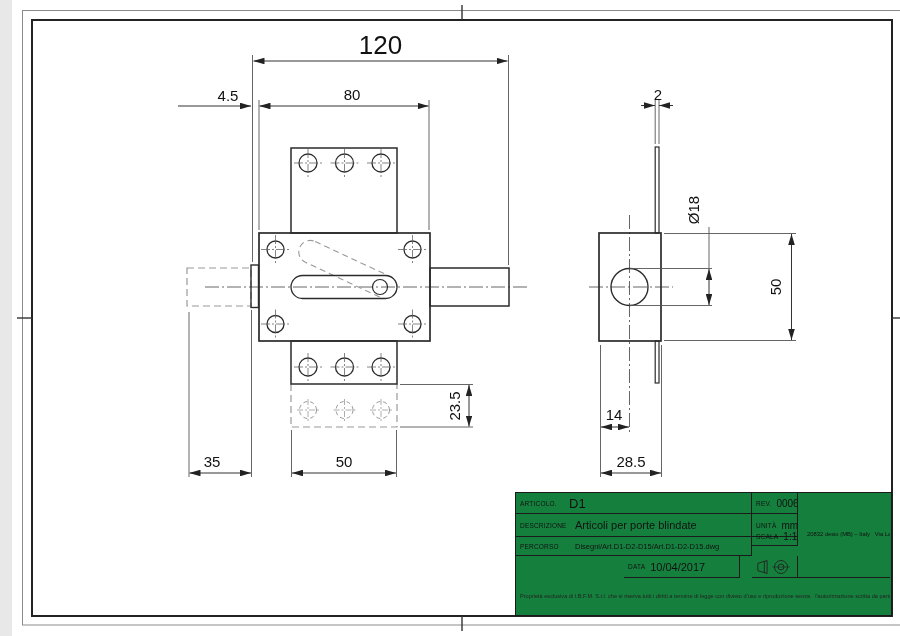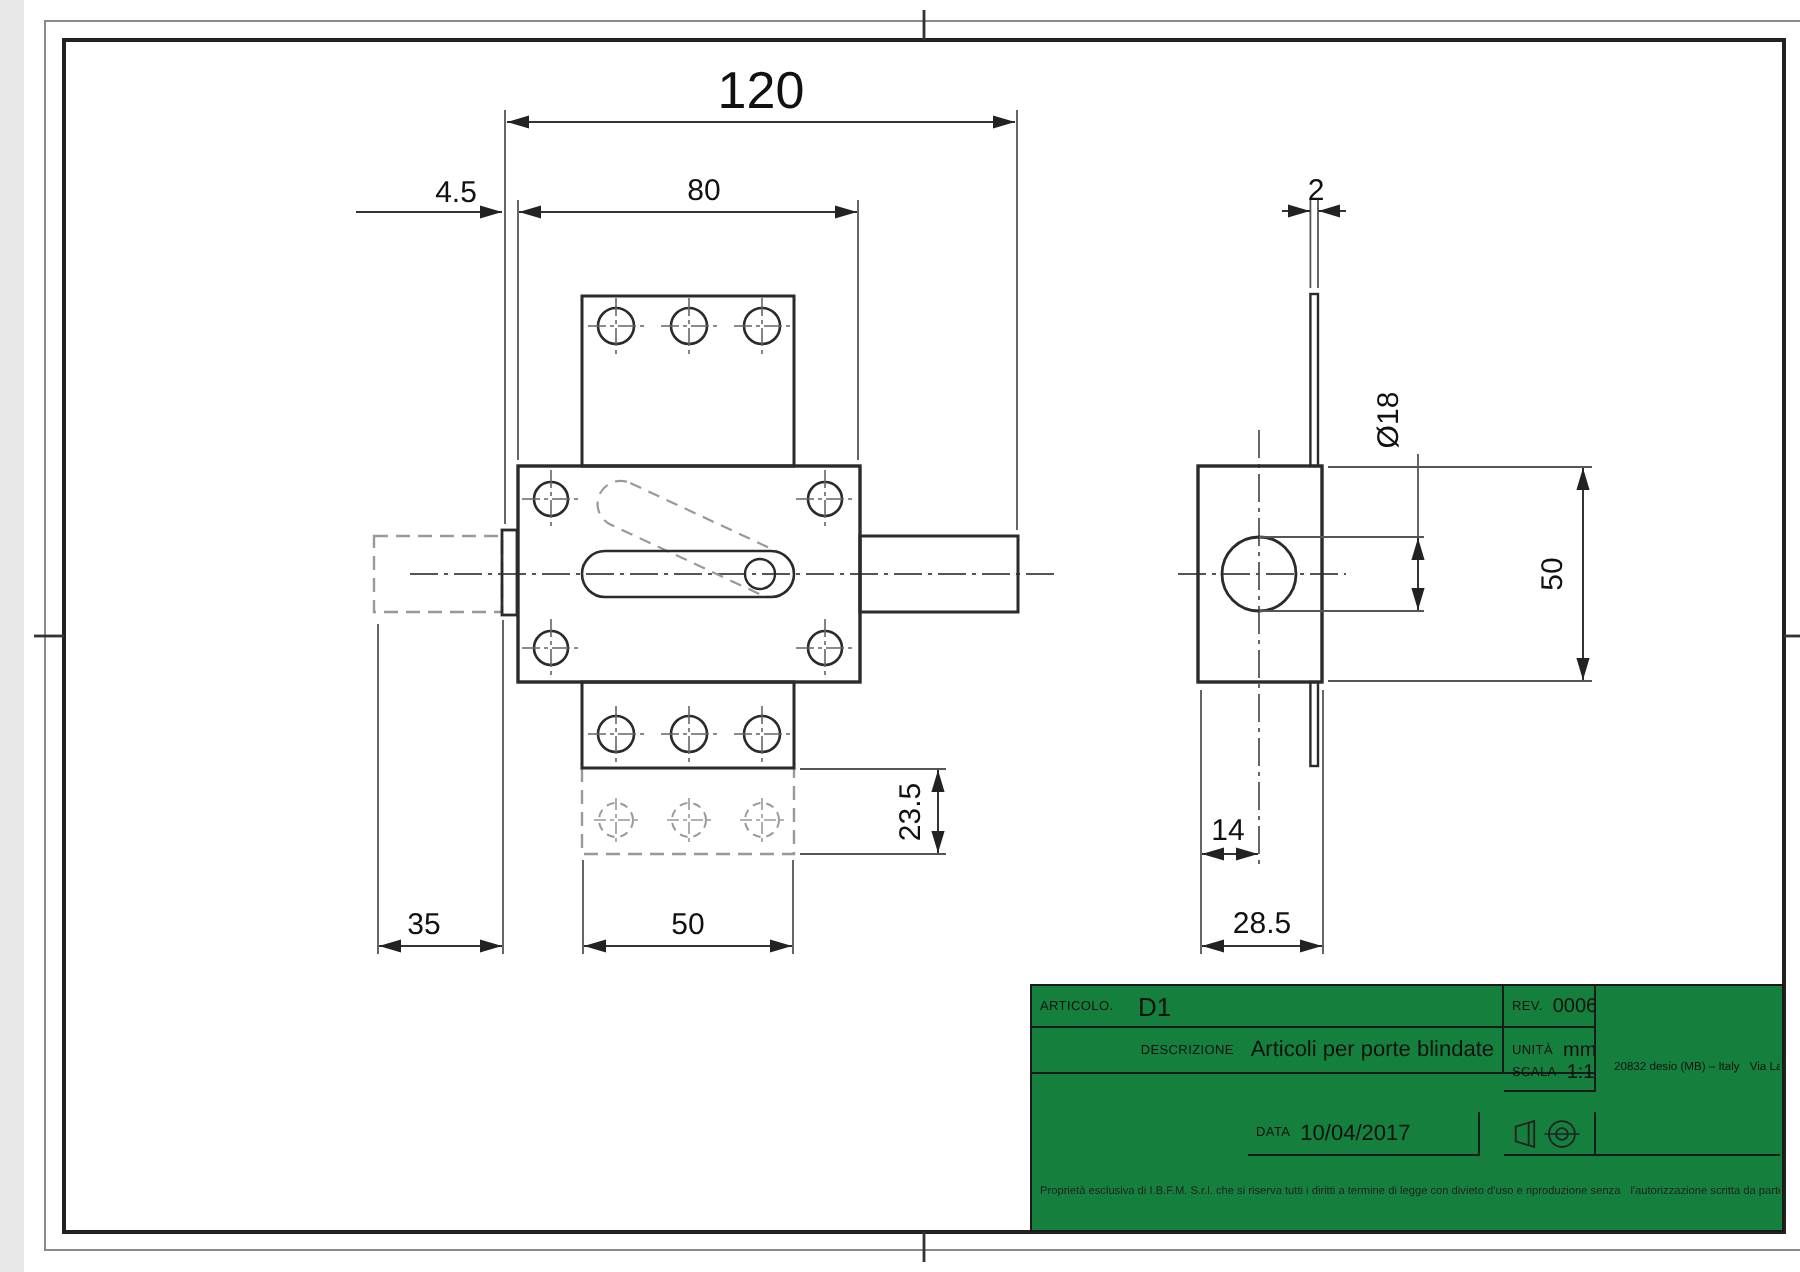--- a/index.html
+++ b/index.html
@@ -19,21 +19,21 @@
   .tb .br{border-right:1px solid #1a1a1a;}
   .tb .bb{border-bottom:1px solid #1a1a1a;}
   .lbl{font-size:6.5px;letter-spacing:.2px;}
   .v-xl{font-size:13px;}
   .v-lg{font-size:11px;}
   .v-md{font-size:10px;}
   .v-sm{font-size:9px;}
   .v-path{font-size:7.5px;}
   .c-a   {left:0;   top:0;   width:236px;height:21px;}
   .c-rev {left:236px;top:0;   width:46px; height:21px;}
-  .c-desc{left:0;   top:21px; width:236px;height:23px;justify-content:flex-end;}
+  .c-desc{left:0;   top:21px; width:236px;height:23px;}
   .c-uni {left:236px;top:21px;width:46px; height:23px;}
   .c-per {left:0;   top:44px; width:236px;height:19px;}
   .c-sca {left:236px;top:34px;width:46px; height:19px;}
   .c-dis {left:0;   top:63px; width:120px;height:22px;}
   .c-dat {left:108px;top:63px;width:116px;height:22px;}
   .c-prj {left:236px;top:63px;width:46px; height:22px;justify-content:center;}
   .c-logo{left:282px;top:0;   width:92px; height:85px;flex-direction:row;justify-content:flex-start;
           padding-top:2px;gap:1px;}
   .c-dcl {left:0;   top:85px; width:374px;height:36px;display:block;padding:2.5px 5px;}
   .c-dcl .line{font-size:5.6px;line-height:8px;color:#222;}
@@ -212,20 +212,24 @@
     <span class="v-md">0006</span>
   </div>
   <div class="cell c-desc br bb">
     <span class="lbl lblw2">DESCRIZIONE</span>
     <span class="v-lg">Articoli per porte blindate</span>
   </div>
   <div class="cell c-uni br bb">
     <span class="lbl">UNITÀ</span>
     <span class="v-md">mm</span>
   </div>
+  <div class="cell c-per br bb">
+    <span class="lbl lblw2">PERCORSO</span>
+    <span class="v-path">Disegni/Art.D1-D2-D15/Art.D1-D2-D15.dwg</span>
+  </div>
   <div class="cell c-sca br bb">
     <span class="lbl">SCALA</span>
     <span class="v-md">1:1</span>
   </div>
   <div class="cell c-dat br bb">
     <span class="lbl">DATA</span>
     <span class="v-lg">10/04/2017</span>
   </div>
   <div class="cell c-prj br bb">
     <svg width="40" height="18" viewBox="0 0 40 18">

